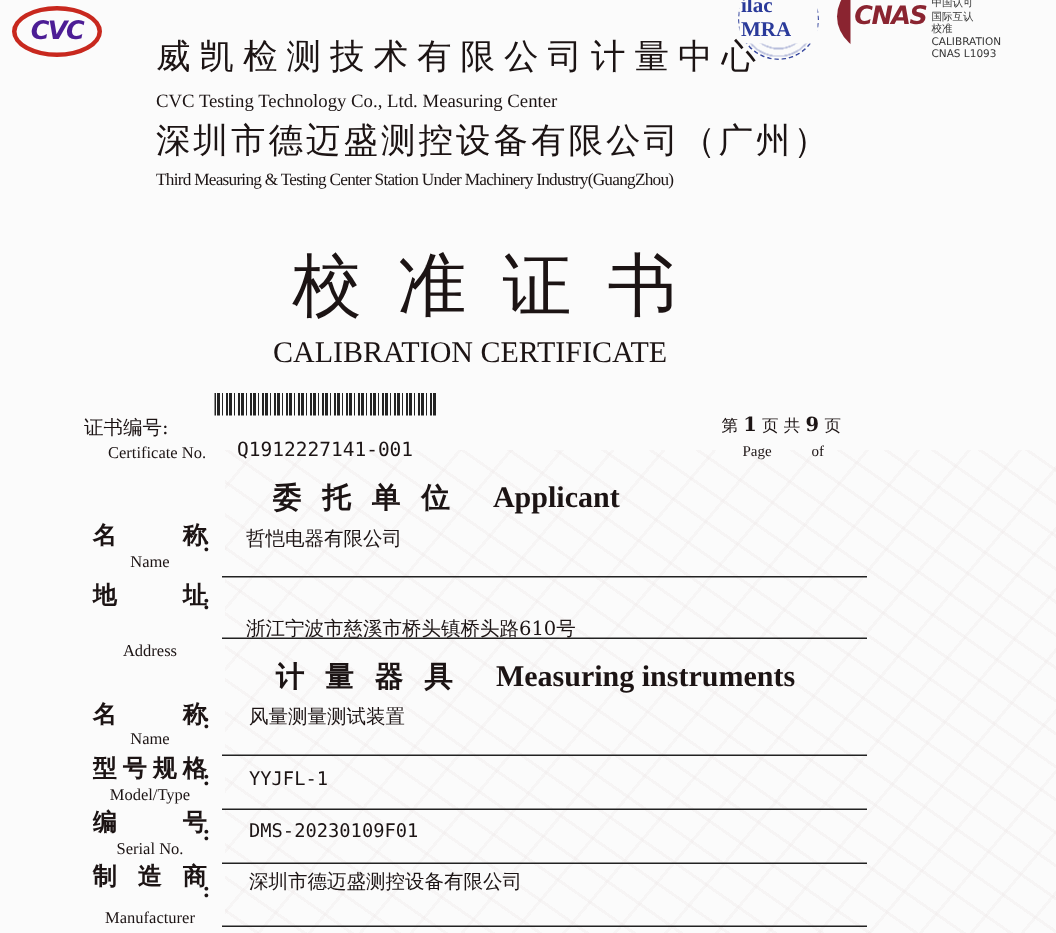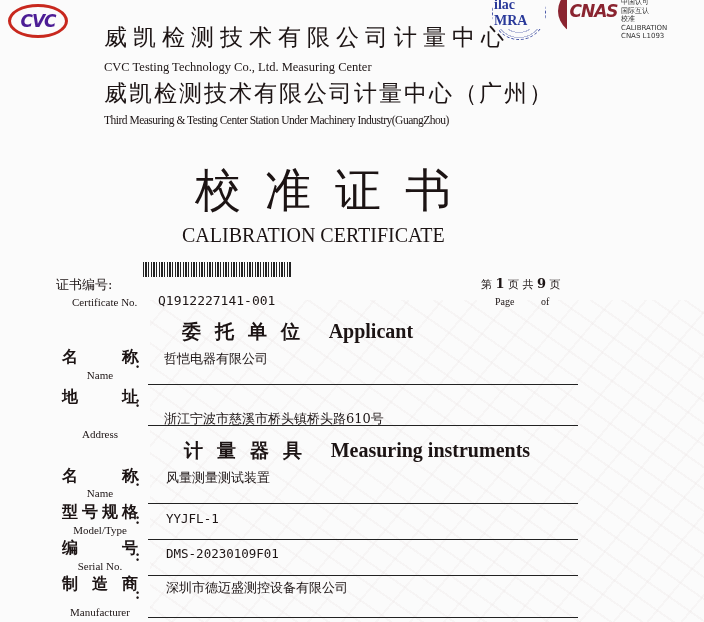--- a/index.html
+++ b/index.html
@@ -103,21 +103,21 @@
 <div class="cnas-text">
   <div>中国认可</div>
   <div>国际互认</div>
   <div>校准</div>
   <div>CALIBRATION</div>
   <div>CNAS L1093</div>
 </div>
 
 <div class="abs cn-company">威凯检测技术有限公司计量中心</div>
 <div class="abs en-company">CVC Testing Technology Co., Ltd. Measuring Center</div>
-<div class="abs cn-station">威凯检测技术有限公司计量中心（广州）</div>
+<div class="abs cn-station">深圳市德迈盛测控设备有限公司（广州）</div>
 <div class="abs en-station">Third Measuring &amp; Testing Center Station Under Machinery Industry(GuangZhou)</div>
 
 <div class="abs title-cn">校准证书</div>
 <div class="abs title-en">CALIBRATION CERTIFICATE</div>
 
 <div class="abs cert-label-cn">证书编号:</div>
 <div class="abs cert-label-en">Certificate No.</div>
 <div class="barcode"></div>
 <div class="abs cert-no">Q1912227141-001</div>
 

